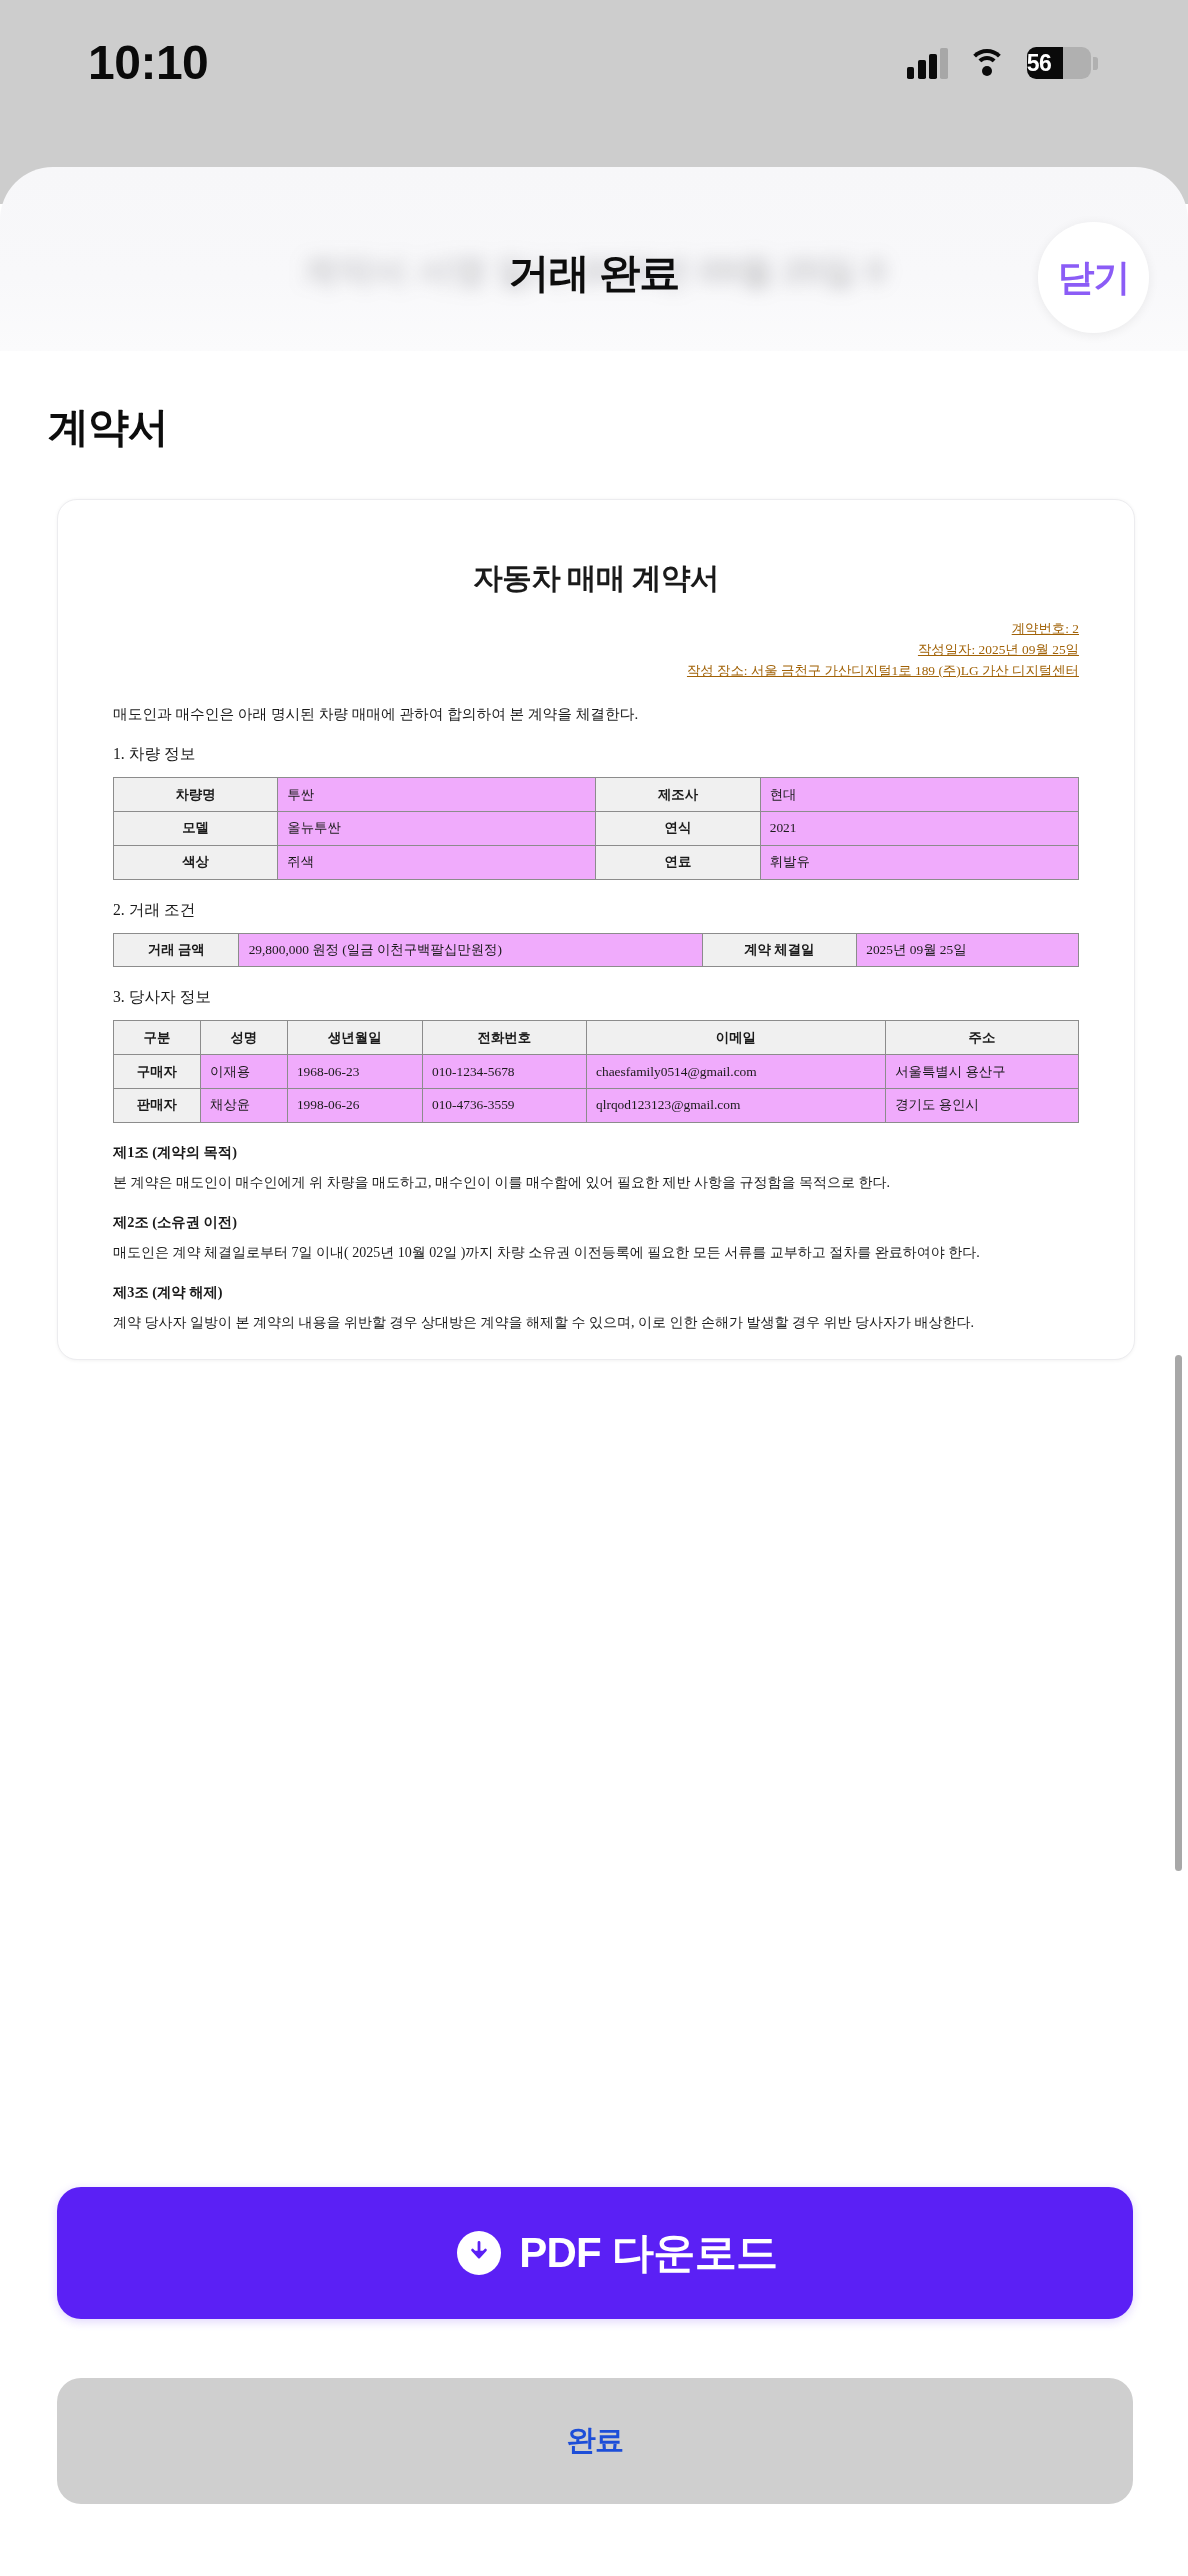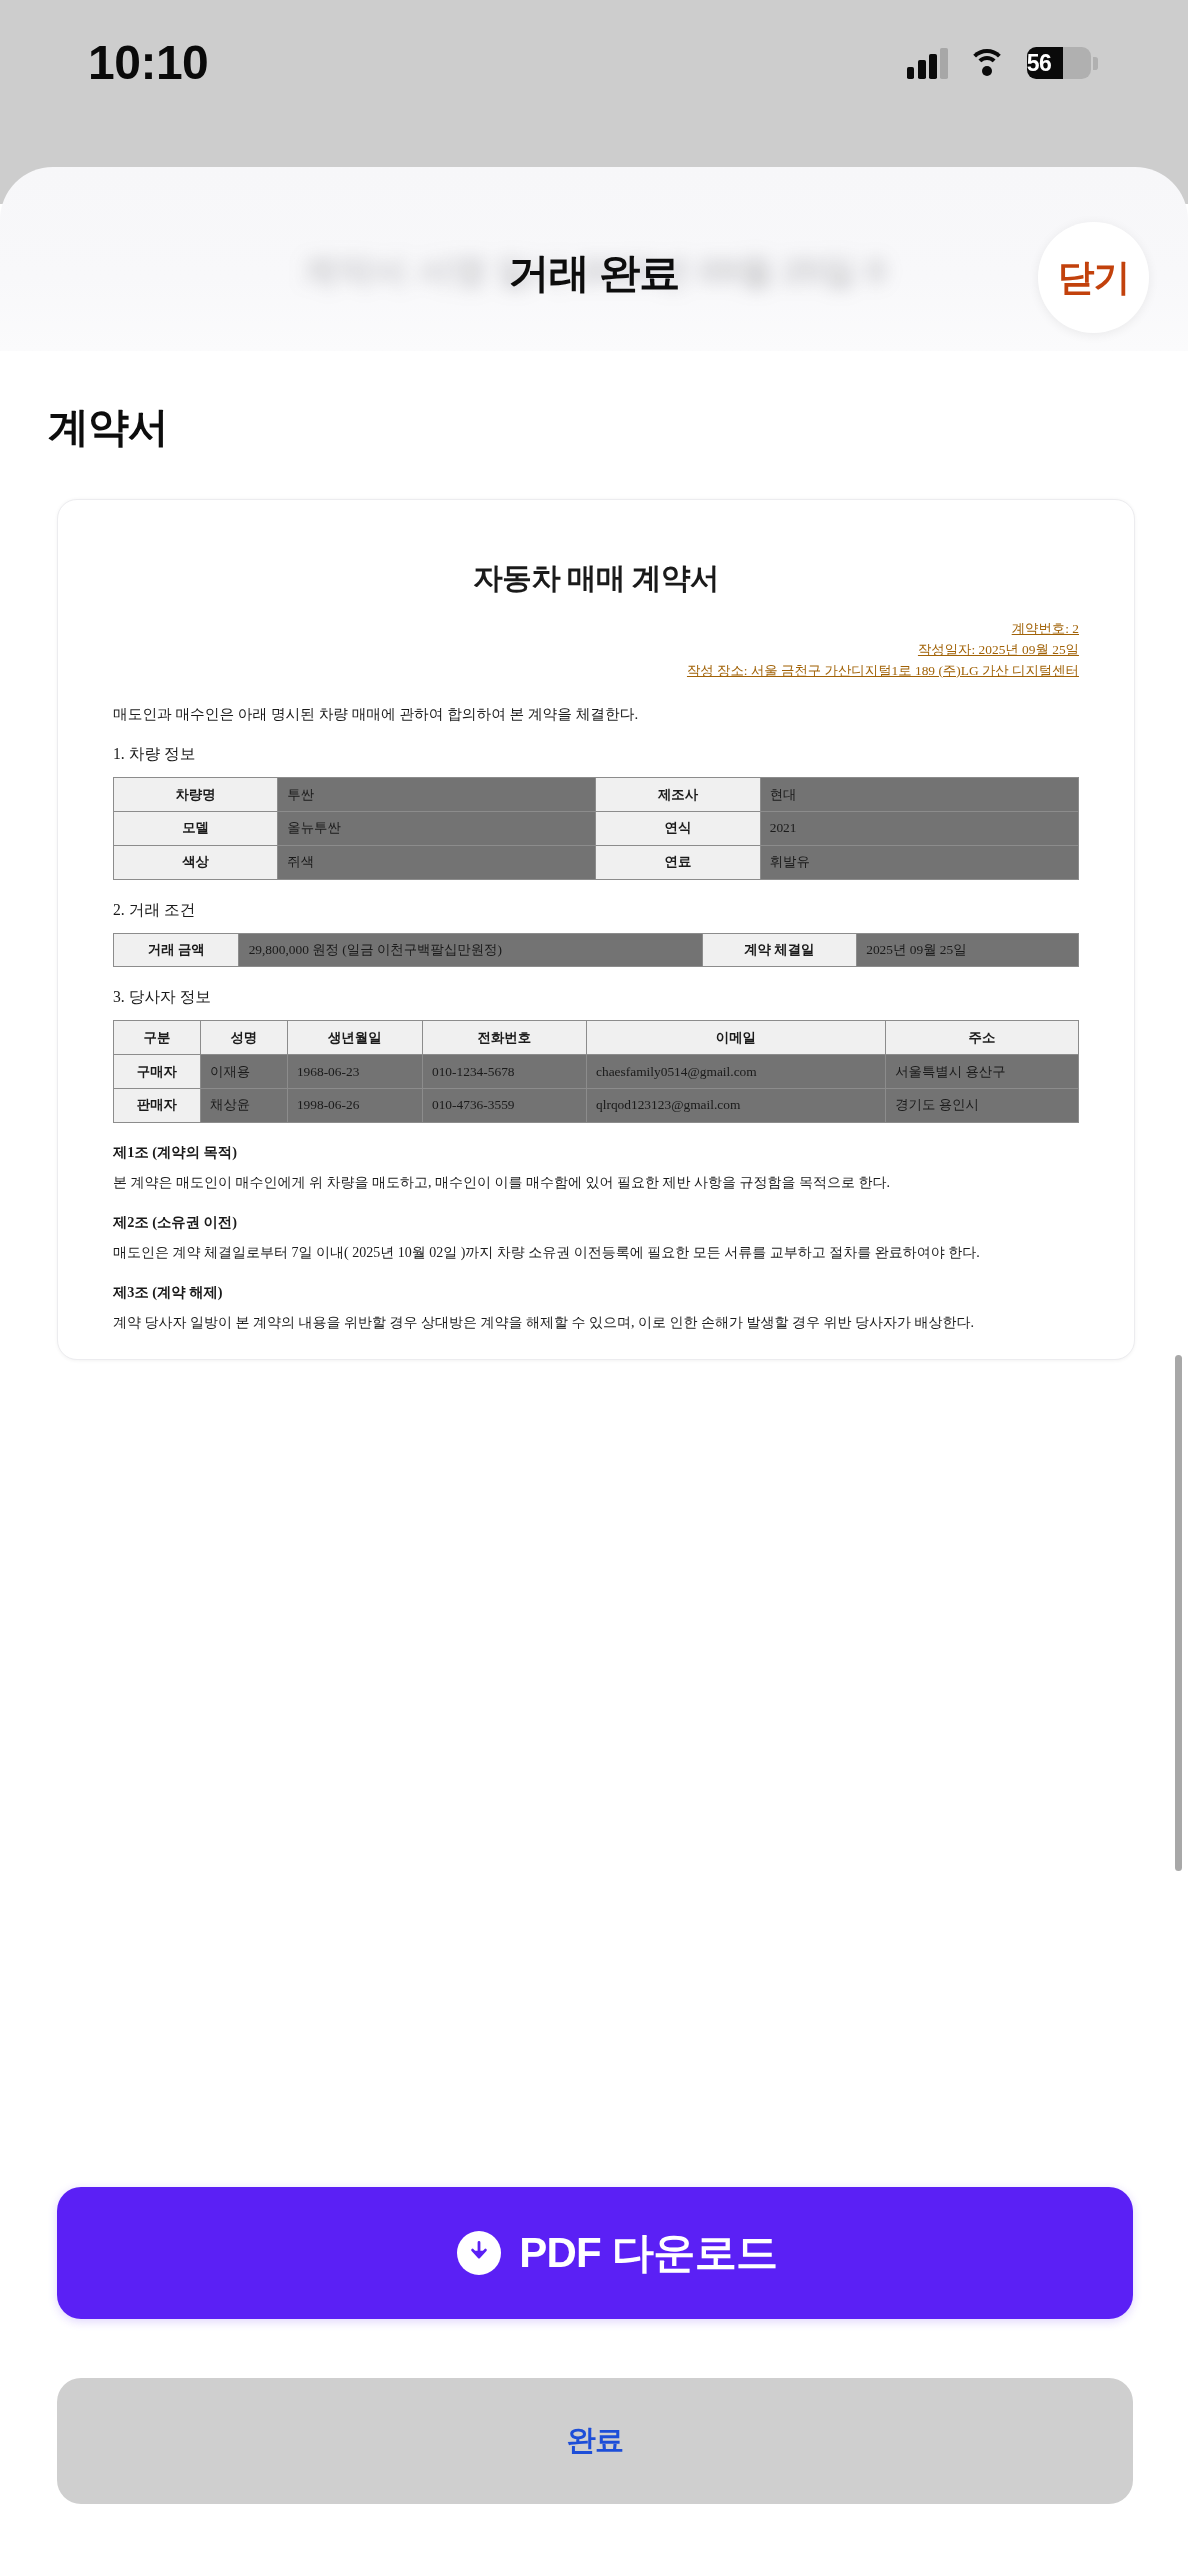--- a/index.html
+++ b/index.html
@@ -101,21 +101,21 @@
     position:absolute; top:79px; left:0; width:1188px;
     text-align:center;
     font-size:41px; font-weight:800; color:#0d0d0d;
     letter-spacing:-0.9px;
   }
   #close-btn {
     position:absolute; top:55px; right:39px;
     width:111px; height:111px; border-radius:55px;
     background:#ffffff;
     display:flex; align-items:center; justify-content:center;
-    font-size:37px; font-weight:600; color:#c2410c;
+    font-size:37px; font-weight:600; color:#8b5cf6;
     box-shadow:0 1.8px 11px rgba(0,0,0,0.07);
     letter-spacing:-0.9px;
   }
 
   
   #content {
     position:absolute; top:351px; left:0;
     width:1188px; height:2225px;
     background:#ffffff;
   }
@@ -166,21 +166,21 @@
   }
   table.t td {
     border:0.9px solid #8c8c8c;
     padding:7.4px 9.2px;
     height:30px;
   }
   td.lbl {
     background:#f0f0f0; font-weight:700; text-align:center;
     white-space:nowrap;
   }
-  td.val { background:#737373; }
+  td.val { background:#f0abfc; }
   table.t th {
     border:0.9px solid #8c8c8c;
     background:#f0f0f0; font-weight:700;
     padding:7.4px 5.5px; font-size:13.4px;
     height:30px;
   }
 
   .w-lbl1 { width:17%; }
   .w-val1 { width:33%; }
   .w-lbl2 { width:17%; }

